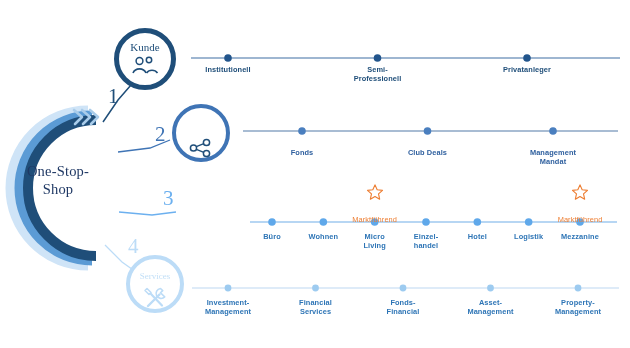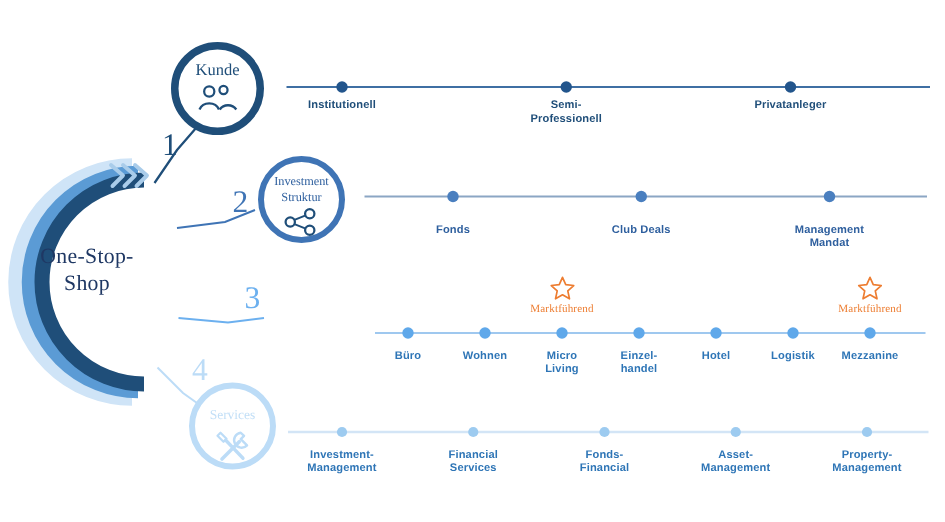--- a/index.html
+++ b/index.html
@@ -53,23 +53,22 @@
   }
   .star-wrap{
     position:absolute;
     text-align:center;
     width:80px;
   }
   .star-cap{
     font-size:7.4px;
     color:#ed7d31;
     line-height:9px;
-    margin-top:0px;
+    margin-top:14px;
     letter-spacing:.1px;
-    font-family:Liberation Serif, serif;
   }
 </style>
 </head>
 <body>
 
 <div id="stage">
 
   <svg class="layer" viewBox="0 0 630 348">
 
     <path d="M 88 112 A 75 75 0 1 0 88 264" fill="none" stroke="#cfe4f7" stroke-width="13" stroke-linecap="butt"></path>
@@ -104,24 +103,20 @@
         <circle cx="9.5" cy="6" r="3.4" fill="none" stroke="#1f4e79" stroke-width="1.5"></circle>
         <circle cx="19" cy="5" r="2.7" fill="none" stroke="#1f4e79" stroke-width="1.5"></circle>
         <path d="M 3 18 a 7 6.5 0 0 1 13 0" fill="none" stroke="#1f4e79" stroke-width="1.6"></path>
         <path d="M 16.5 18 a 6.5 6 0 0 1 11 0" fill="none" stroke="#1f4e79" stroke-width="1.6"></path>
       </svg>
     </div>
   </div>
   <div class="num" style="left:108px;top:84px;color:#1f4e79;">1</div>
 
   <div class="node" style="left:172px;top:104px;width:58px;height:58px;border:4.5px solid #3f74b5;">
-    <div class="cap" style="top:7px;font-size:8.2px;color:#2e5f9e;">
-      <div>Investment</div>
-      <div>Struktur</div>
-    </div>
     <div class="ico" style="top:30px;">
       <svg width="28" height="20" viewBox="0 0 28 20">
         <circle cx="19.5" cy="4.5" r="3.1" fill="none" stroke="#1f4e79" stroke-width="1.5"></circle>
         <circle cx="19.5" cy="15.5" r="3.1" fill="none" stroke="#1f4e79" stroke-width="1.5"></circle>
         <circle cx="6.5" cy="10" r="3.1" fill="none" stroke="#1f4e79" stroke-width="1.5"></circle>
         <line x1="9.3" y1="8.6" x2="16.8" y2="5.6" stroke="#1f4e79" stroke-width="1.4"></line>
         <line x1="9.3" y1="11.4" x2="16.8" y2="14.4" stroke="#1f4e79" stroke-width="1.4"></line>
       </svg>
     </div>
   </div>

